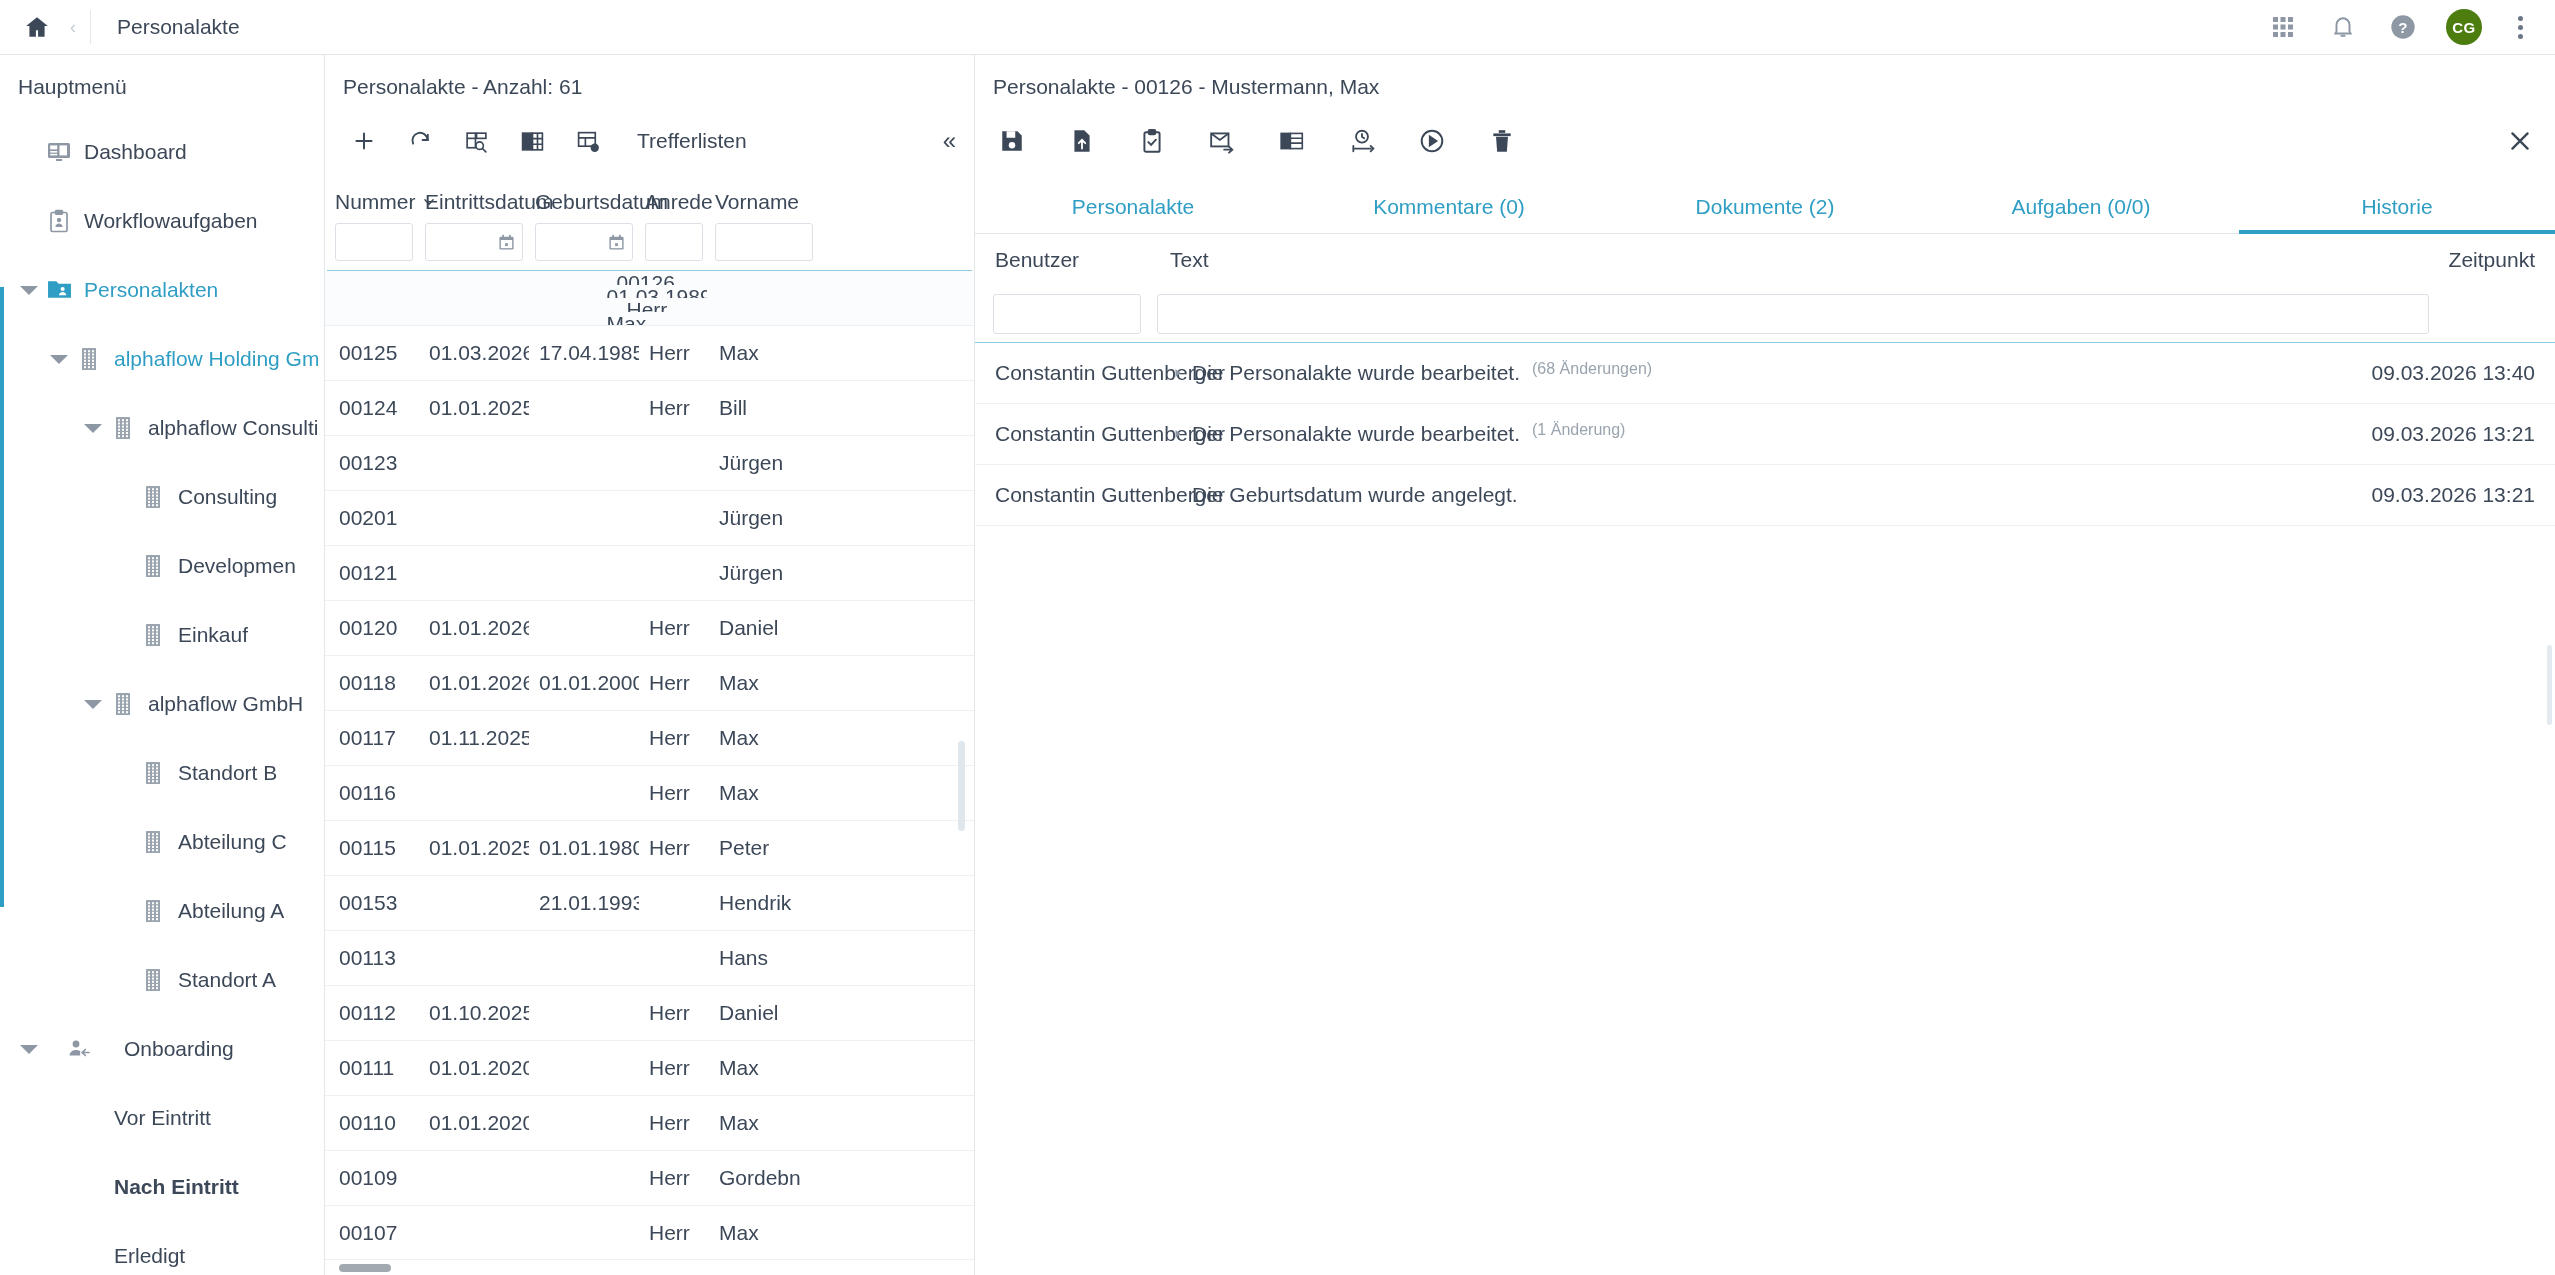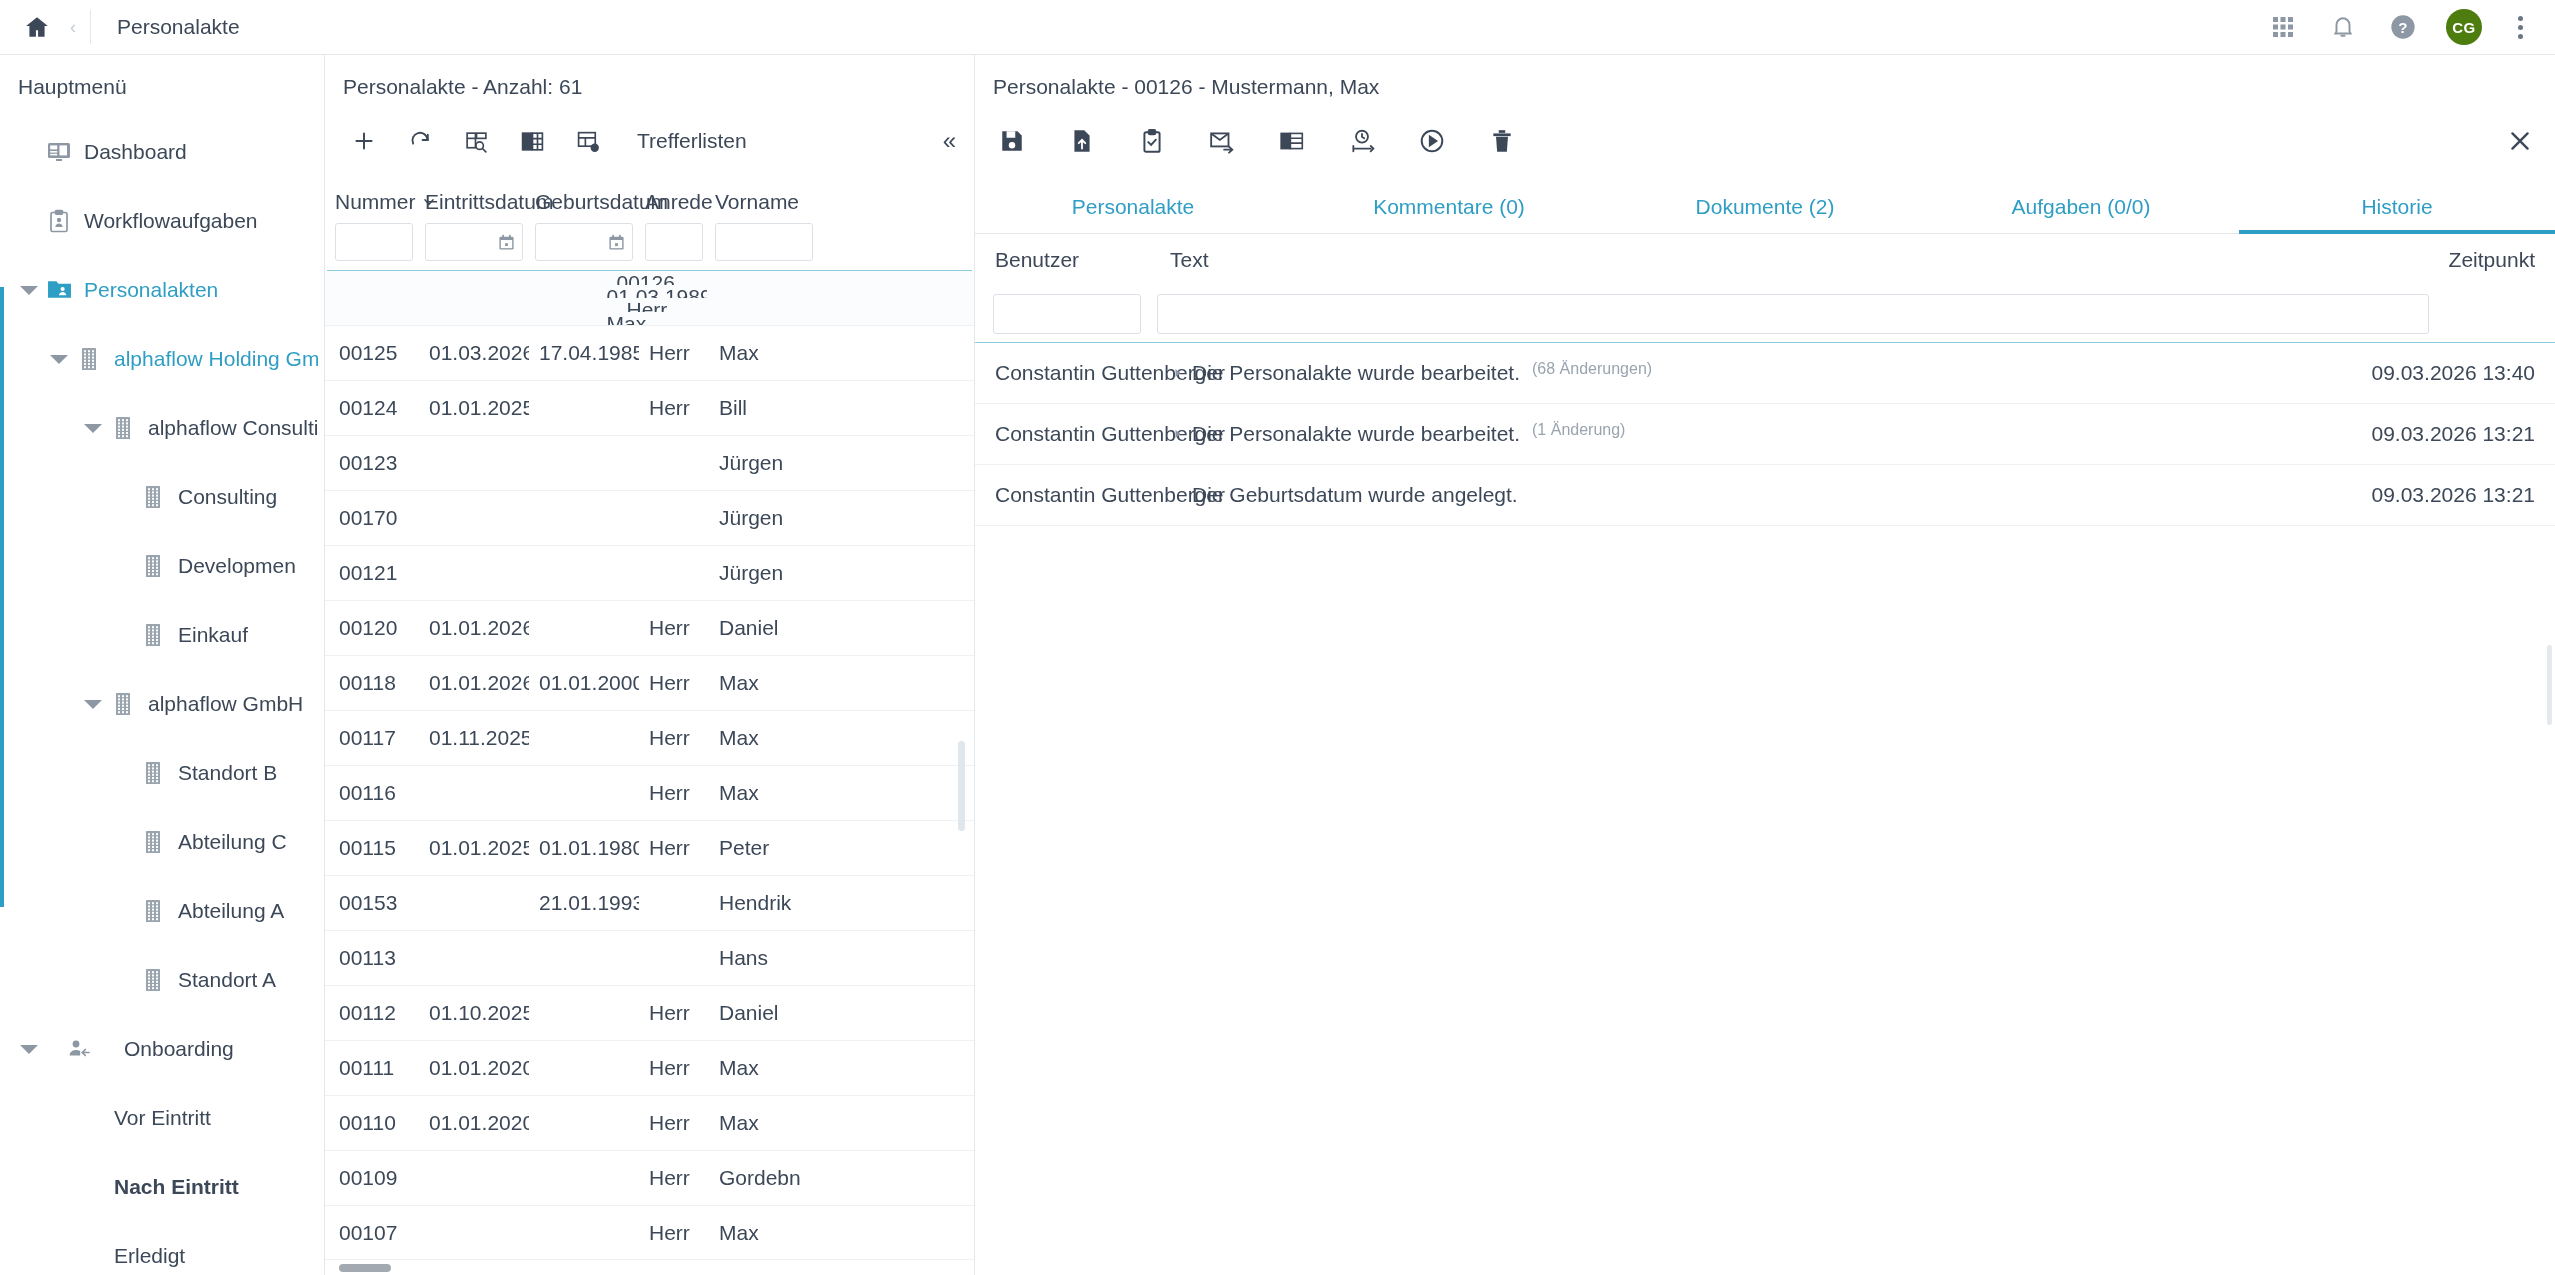--- a/index.html
+++ b/index.html
@@ -681,21 +681,21 @@
           <div class="cell c4">Bill</div>
         </div>
         <div class="row">
           <div class="cell c0">00123</div>
           <div class="cell c1"></div>
           <div class="cell c2"></div>
           <div class="cell c3"></div>
           <div class="cell c4">Jürgen</div>
         </div>
         <div class="row">
-          <div class="cell c0">00170</div>
+          <div class="cell c0">00201</div>
           <div class="cell c1"></div>
           <div class="cell c2"></div>
           <div class="cell c3"></div>
           <div class="cell c4">Jürgen</div>
         </div>
         <div class="row">
           <div class="cell c0">00121</div>
           <div class="cell c1"></div>
           <div class="cell c2"></div>
           <div class="cell c3"></div>

